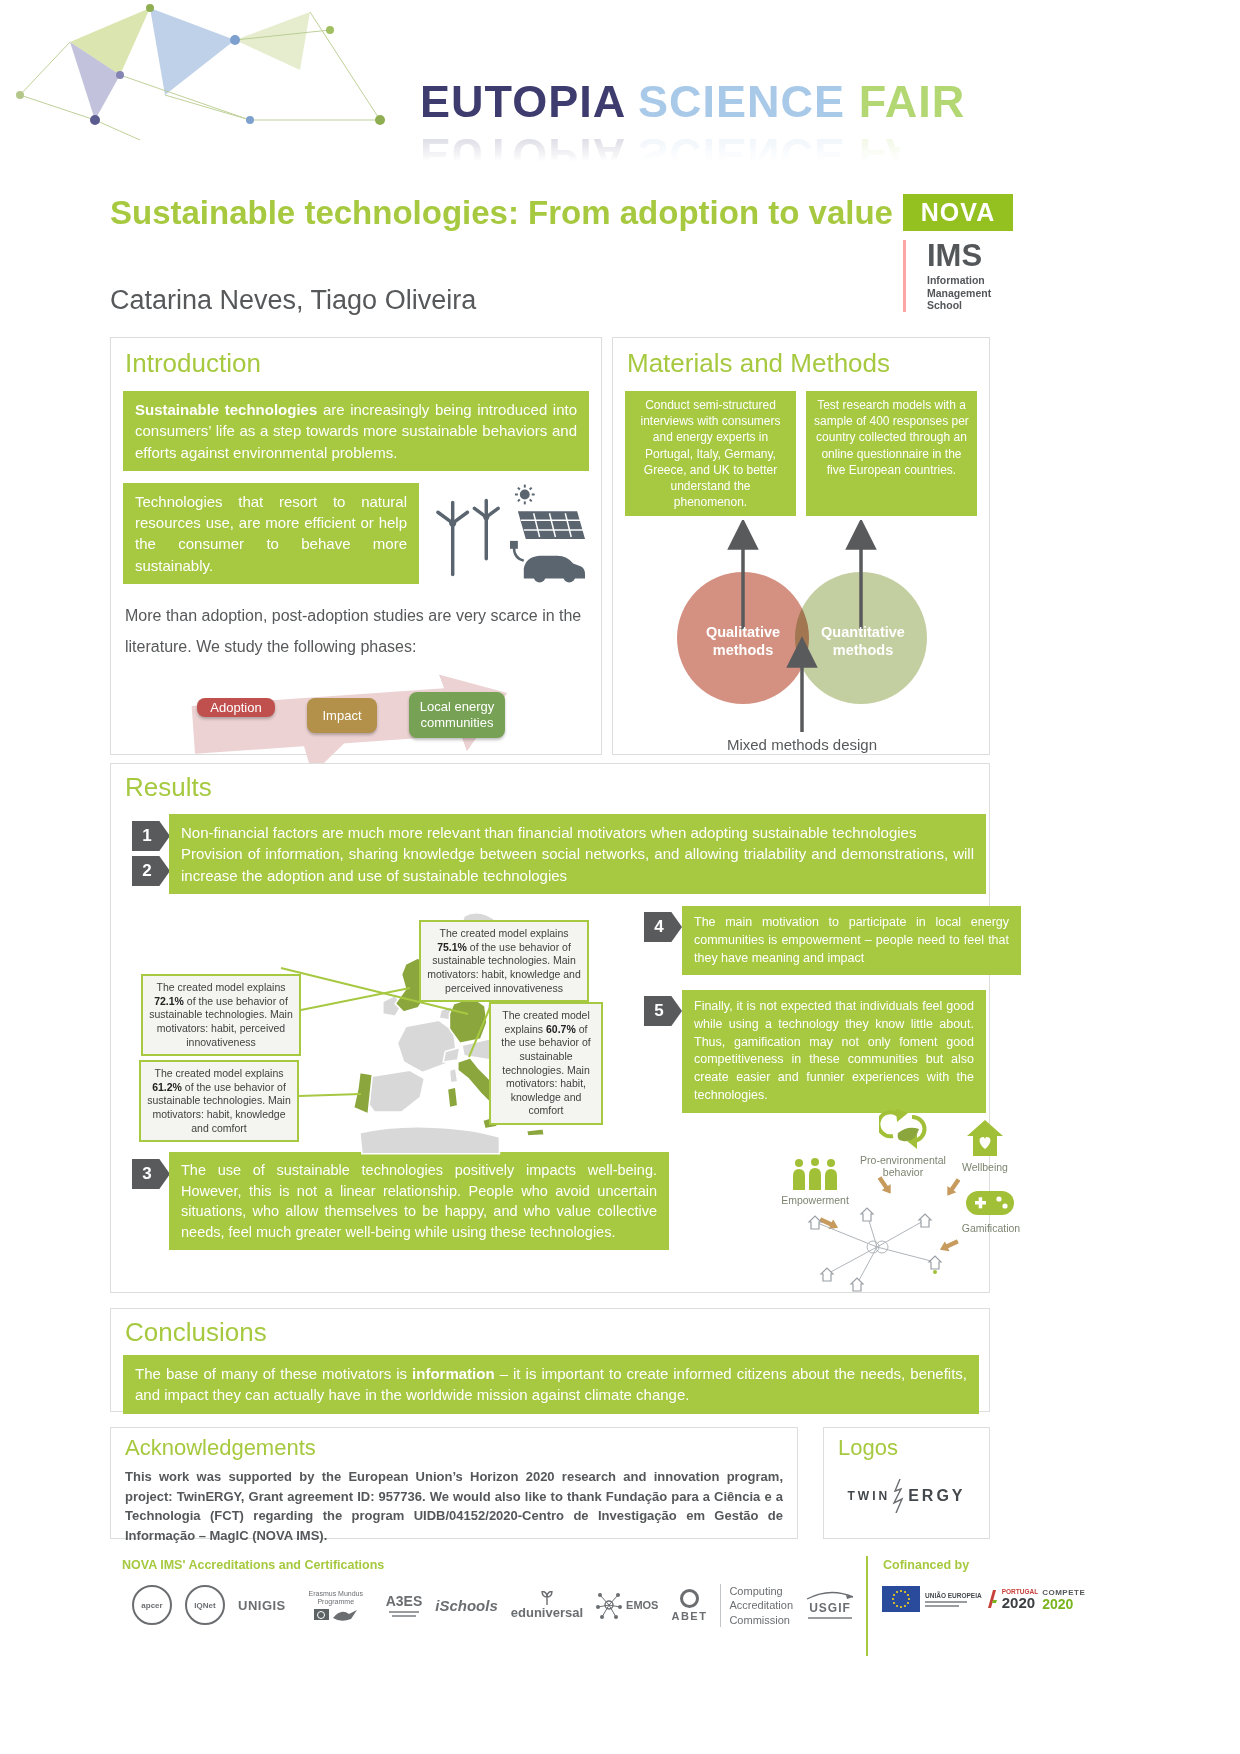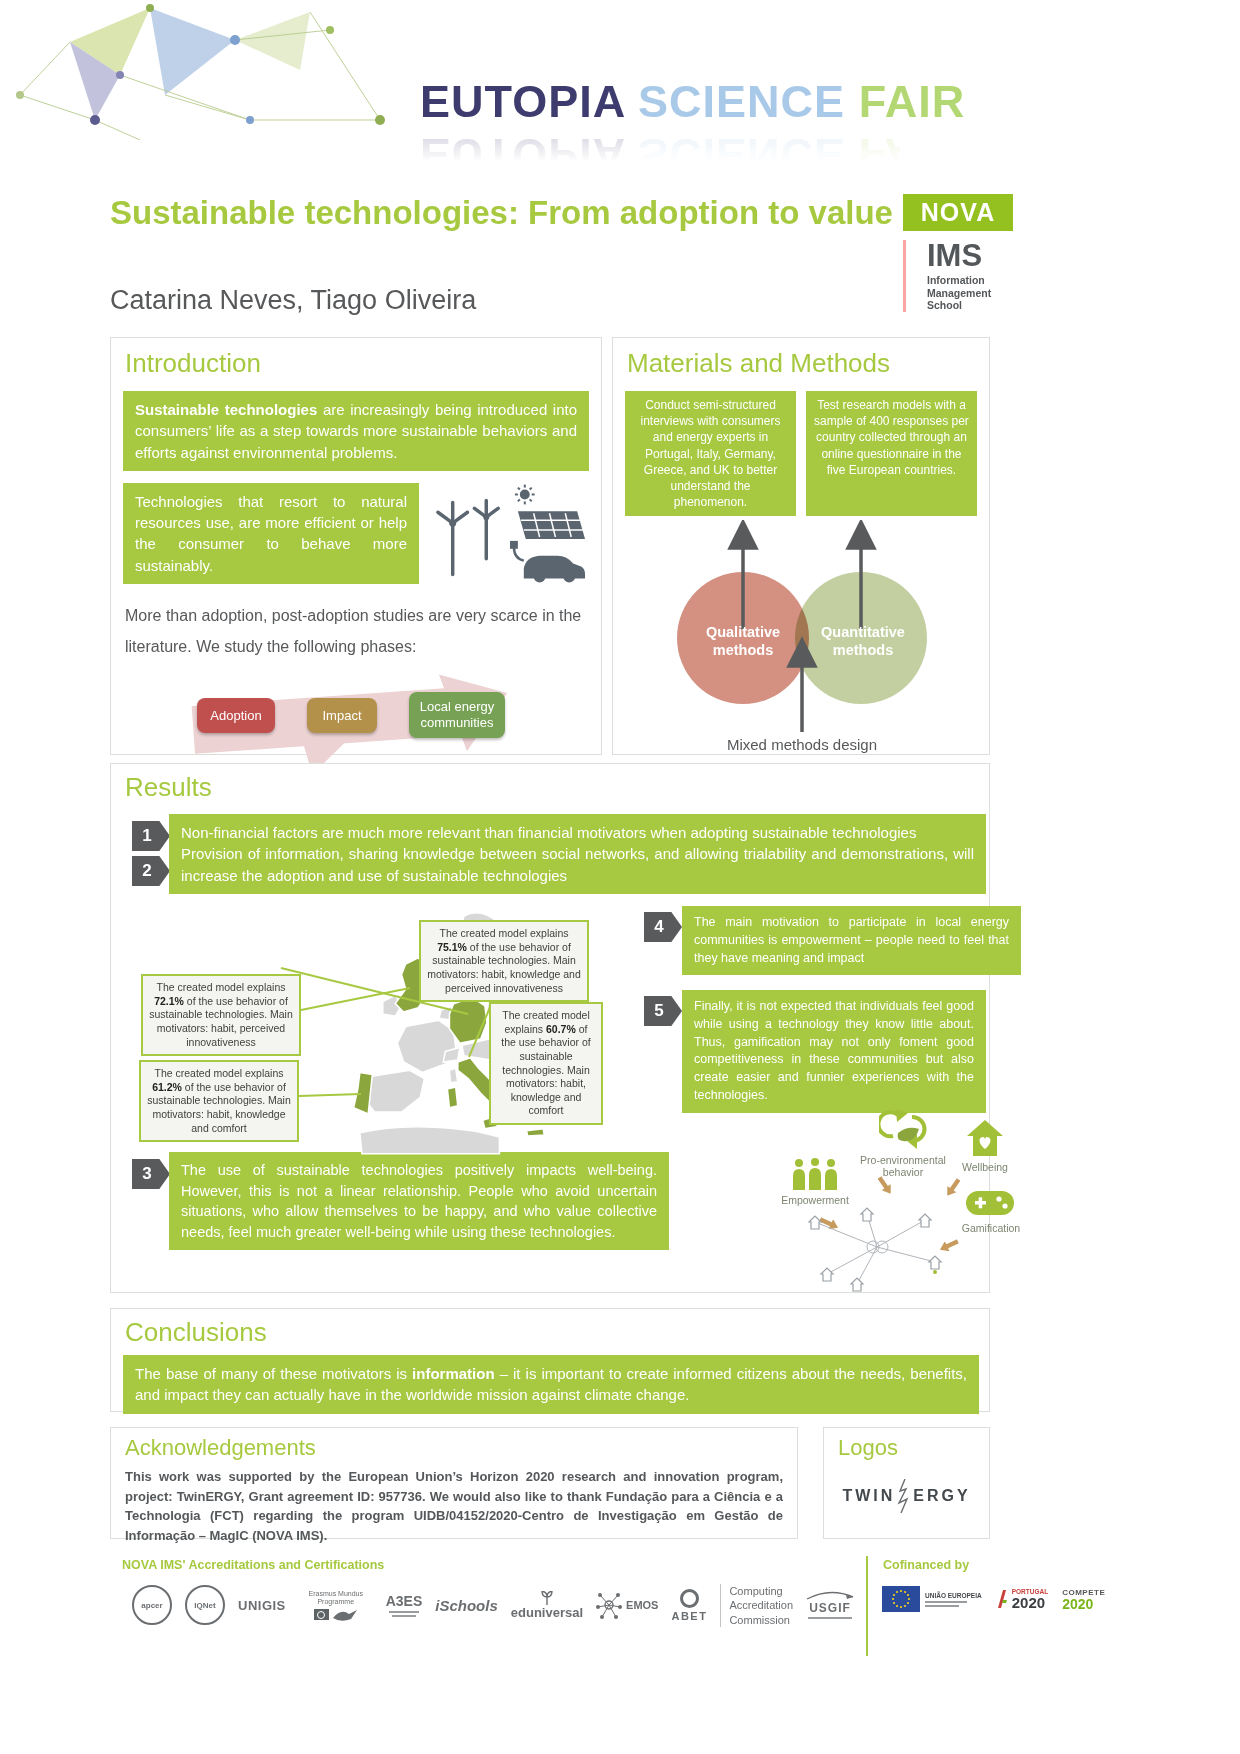--- a/index.html
+++ b/index.html
@@ -143,21 +143,21 @@
         </g>
       </svg>
     </div>
     <div style="margin:16px 14px 0;font-size:16px;line-height:1.95;color:#56585a;width:464px;">More than adoption, post-adoption studies are very scarce in the literature. We study the following phases:</div>
     <div style="position:relative;height:112px;">
       <div class="abs" style="left:82px;top:34px;width:282px;height:48px;background:#ecd2d2;transform:rotate(-4deg);"></div>
       <div class="abs" style="left:340px;top:0px;width:58px;height:82px;background:#ecd2d2;
            clip-path:polygon(0 0,100% 50%,0 100%);transform:rotate(-20deg);"></div>
       <div class="abs" style="left:192px;top:80px;width:42px;height:32px;background:#ecd2d2;
            clip-path:polygon(0 0,100% 0,22% 100%);"></div>
-      <div class="ph-box" style="left:86px;top:36px;width:78px;background:#c0504d;padding:10px 6px;">Adoption</div>
+      <div class="ph-box" style="left:86px;top:36px;width:78px;background:#c0504d;padding:2px 6px;">Adoption</div>
       <div class="ph-box" style="left:196px;top:36px;width:70px;background:#b3914a;padding:10px 6px;">Impact</div>
       <div class="ph-box" style="left:298px;top:30px;width:96px;background:#77a255;padding:7px 6px;line-height:1.2;">Local energy communities</div>
     </div>
   </div>
 
   <div class="sec" style="left:612px;top:337px;width:378px;height:418px;">
     <div class="sec-h" style="margin:10px 0 0 14px;">Materials and Methods</div>
     <div style="display:flex;gap:10px;margin:12px 12px 0;">
       <div class="gbox" style="flex:1;font-size:12px;text-align:center;padding:6px 8px;line-height:1.35;">Conduct semi-structured interviews with consumers and energy experts in Portugal, Italy, Germany, Greece, and UK to better understand the phenomenon.</div>
       <div class="gbox" style="flex:1;font-size:12px;text-align:center;padding:6px 8px;line-height:1.35;">Test research models with a sample of 400 responses per country collected through an online questionnaire in the five European countries.</div>
@@ -344,21 +344,21 @@
   </div>
 
   <div class="sec" style="left:110px;top:1427px;width:688px;height:112px;">
     <div class="sec-h-sm" style="margin:7px 0 0 14px;">Acknowledgements</div>
     <div style="margin:6px 14px 0;font-size:13px;font-weight:bold;color:#55585a;text-align:justify;line-height:1.5;">This work was supported by the European Union’s Horizon 2020 research and innovation program, project: TwinERGY, Grant agreement ID: 957736. We would also like to thank Fundação para a Ciência e a Technologia (FCT) regarding the program  UIDB/04152/2020-Centro de Investigação em Gestão de Informação – MagIC (NOVA IMS).</div>
   </div>
 
   <div class="sec" style="left:823px;top:1427px;width:167px;height:112px;">
     <div class="sec-h-sm" style="margin:7px 0 0 14px;">Logos</div>
     <div style="display:flex;align-items:center;justify-content:center;margin-top:18px;gap:2px;">
-      <span style="font-size:16px;font-weight:bold;letter-spacing:3px;color:#43484c;">TWIN</span>
+      <span style="font-size:12px;font-weight:bold;letter-spacing:3px;color:#43484c;">TWIN</span>
       <svg width="14" height="34" viewBox="0 0 14 34">
         <path d="M8,0 L3,12 9,10 2,24 10,20 4,34" fill="none" stroke="#6b6e71" stroke-width="1.4"></path>
       </svg>
       <span style="font-size:16px;font-weight:bold;letter-spacing:3px;color:#43484c;">ERGY</span>
     </div>
   </div>
 
   <div class="abs" style="left:122px;top:1558px;font-size:12.5px;font-weight:bold;color:#a6c93f;">NOVA IMS' Accreditations and Certifications</div>
   <div class="abs" style="left:883px;top:1558px;font-size:12.5px;font-weight:bold;color:#a6c93f;">Cofinanced by</div>
   <div class="abs" style="left:866px;top:1556px;width:2px;height:100px;background:#a6c93f;"></div>
@@ -430,21 +430,21 @@
     <div class="acc-item">
       <svg width="48" height="10" viewBox="0 0 48 10">
         <path d="M1,8 Q24,-4 47,6" stroke="#6b6e71" stroke-width="1.4" fill="none"></path>
         <path d="M40,4 l7,2 -6,2 z" fill="#6b6e71"></path>
       </svg>
       <span style="font-size:12px;font-weight:bold;letter-spacing:1px;">USGIF</span>
       <div class="graybar" style="width:44px;"></div>
     </div>
   </div>
 
-  <div class="abs" style="left:882px;top:1586px;display:flex;align-items:center;gap:14px;">
+  <div class="abs" style="left:882px;top:1586px;display:flex;align-items:center;gap:4px;">
     <div style="display:flex;align-items:center;gap:5px;">
       <svg width="38" height="26" viewBox="0 0 38 26">
         <rect width="38" height="26" fill="#2a4b9b"></rect>
         <g fill="#f7d117">
           <circle cx="19" cy="5" r="1.1"></circle>
             <circle cx="23" cy="6" r="1.1"></circle>
             <circle cx="26" cy="9" r="1.1"></circle>
           <circle cx="27" cy="13" r="1.1"></circle>
             <circle cx="26" cy="17" r="1.1"></circle>
             <circle cx="23" cy="20" r="1.1"></circle>

